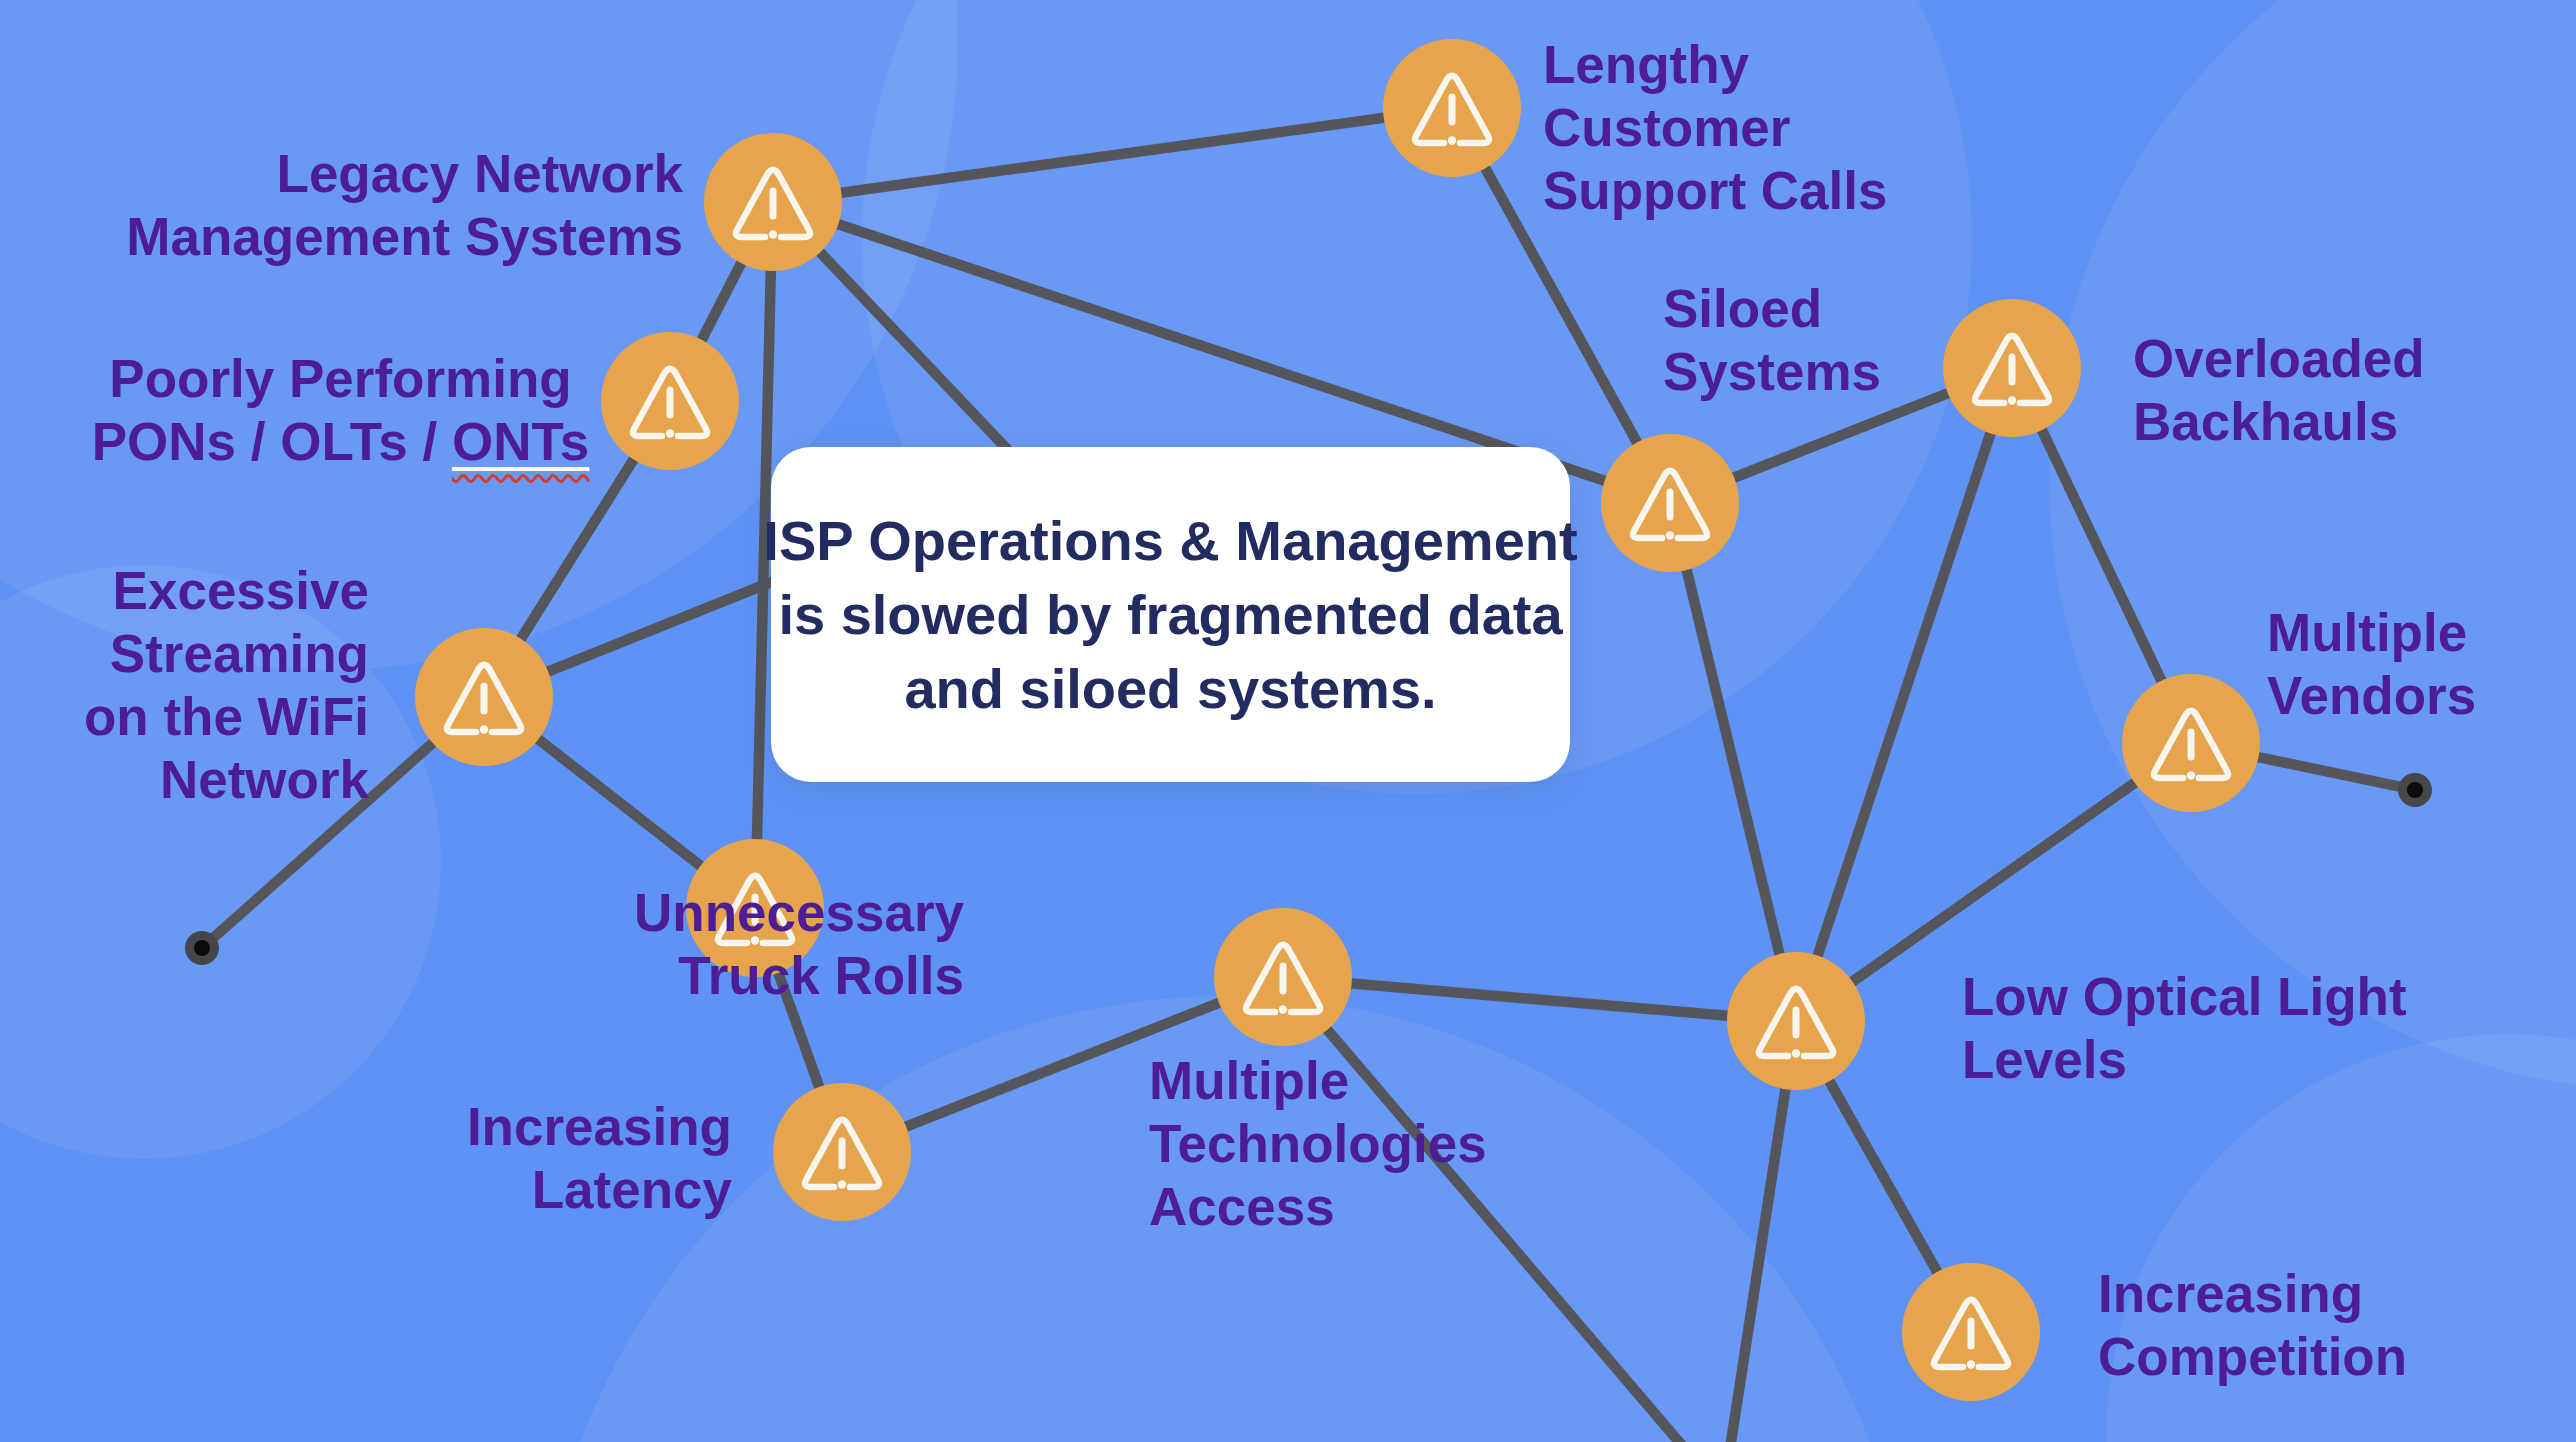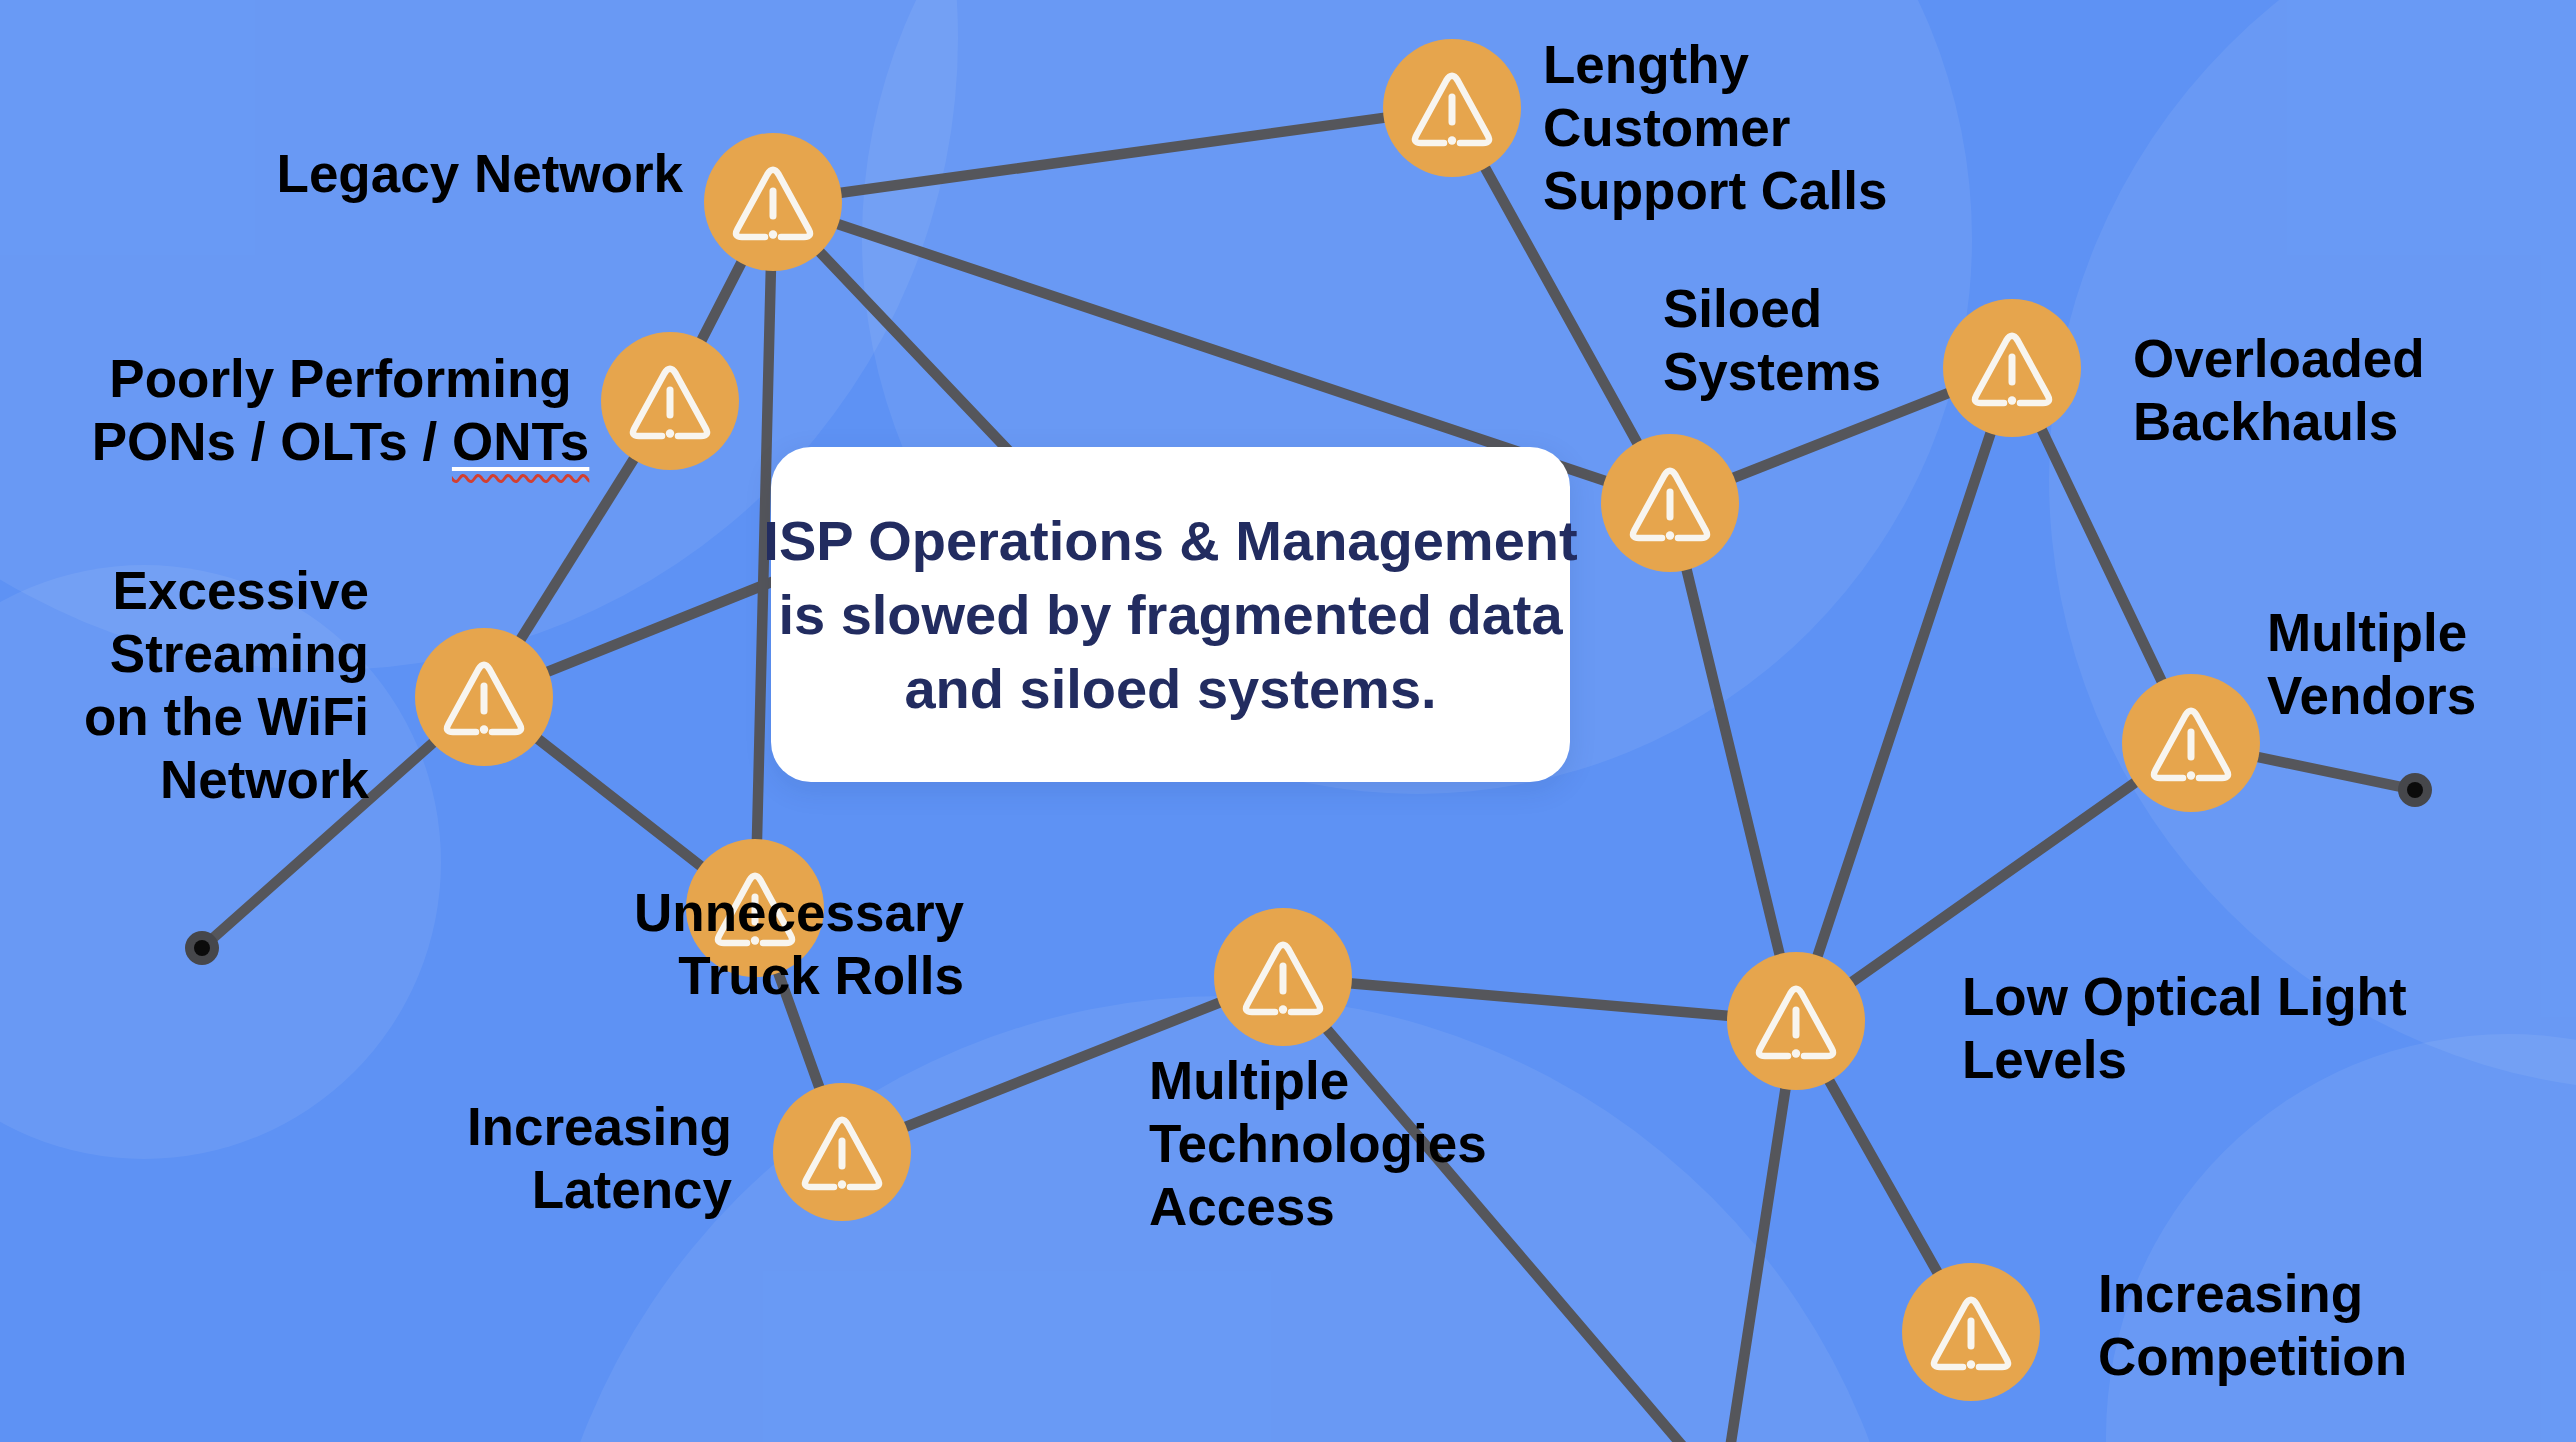--- a/index.html
+++ b/index.html
@@ -11,21 +11,21 @@
   .bg-circle{position:absolute;border-radius:50%;background:rgba(255,255,255,0.07);}
   #edges{position:absolute;left:0;top:0;}
   #edges line{stroke:#55565b;stroke-width:11;stroke-linecap:round;}
   .endpoint-dot{position:absolute;width:34px;height:34px;border-radius:50%;
     background:#46474b;transform:translate(-50%,-50%);display:flex;align-items:center;justify-content:center;}
   .endpoint-dot::after{content:"";width:16.3px;height:16.3px;border-radius:50%;background:#0b0b0b;}
   .node{position:absolute;width:138px;height:138px;border-radius:50%;
     background:#e6a54d;transform:translate(-50%,-50%);
     display:flex;align-items:center;justify-content:center;}
   .node svg{width:100px;height:100px;display:block;}
-  .label{position:absolute;color:#000000;font-weight:700;font-size:53px;line-height:63px;
+  .label{position:absolute;color:#4c1d95;font-weight:700;font-size:53px;line-height:63px;
     letter-spacing:0px;white-space:nowrap;}
   .card{position:absolute;background:#ffffff;border-radius:40px;
     box-shadow:0 7.7px 29px rgba(20,40,90,0.10);
     display:flex;flex-direction:column;align-items:center;justify-content:center;}
   .card-line{color:#222c60;font-weight:700;font-size:56px;line-height:74px;text-align:center;white-space:nowrap;}
   .u-solid{text-decoration:underline solid #ffffff;text-decoration-thickness:3.8px;text-underline-offset:6.7px;}
   .u-wavy{text-decoration:underline wavy #d23f31;text-decoration-thickness:2.9px;text-underline-offset:14.4px;}
 </style>
 </head>
 <body>
@@ -180,20 +180,21 @@
 
   <div class="card" id="center-card" style="left: 771px; top: 447px; width: 799px; height: 335px;">
     <div class="card-line">ISP Operations &amp; Management</div>
     <div class="card-line">is slowed by fragmented data</div>
     <div class="card-line">and siloed systems.</div>
   </div>
 
   <div id="labels">
       <div class="label" style="left: 70px; top: 142px; width: 613px; text-align: right;">
         <div>Legacy Network</div>
+        <div>Management Systems</div>
       </div>
       <div class="label" style="left: 34px; top: 347px; width: 613px; text-align: center;">
         <div>Poorly Performing</div>
         <div>PONs / OLTs / <span class="u-solid"><span class="u-wavy">ONTs</span></span></div>
       </div>
       <div class="label" style="left: -244px; top: 559px; width: 613px; text-align: right;">
         <div>Excessive</div>
         <div>Streaming</div>
         <div>on the WiFi</div>
         <div>Network</div>

